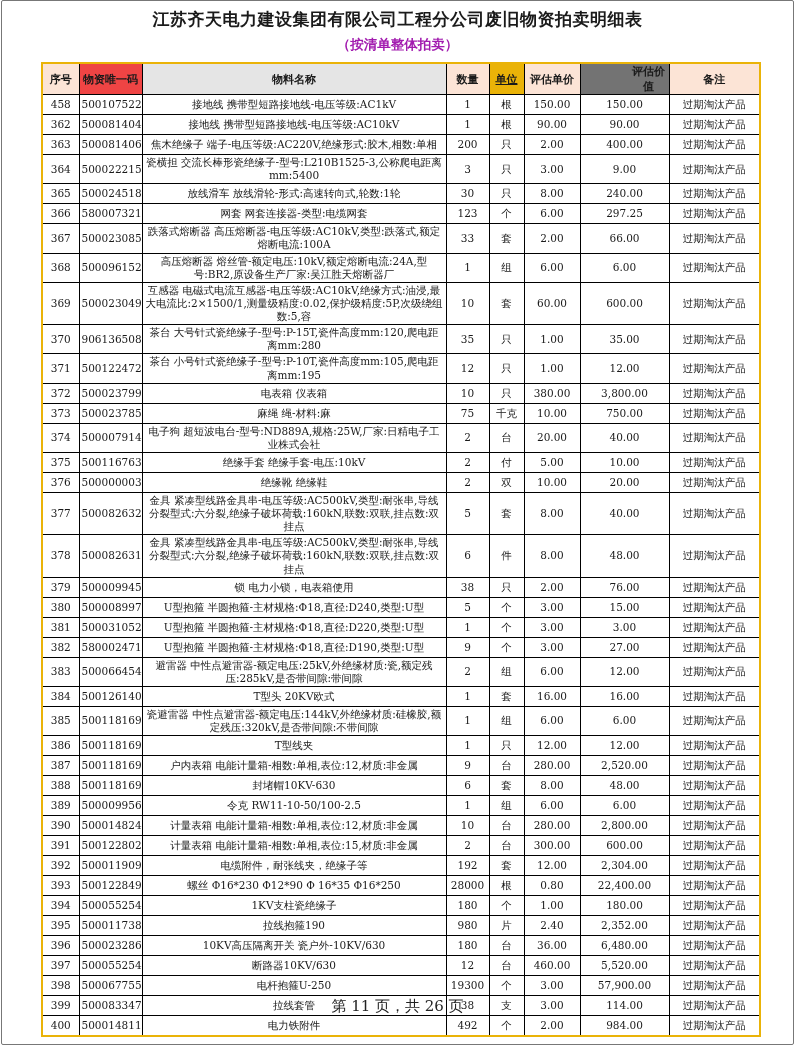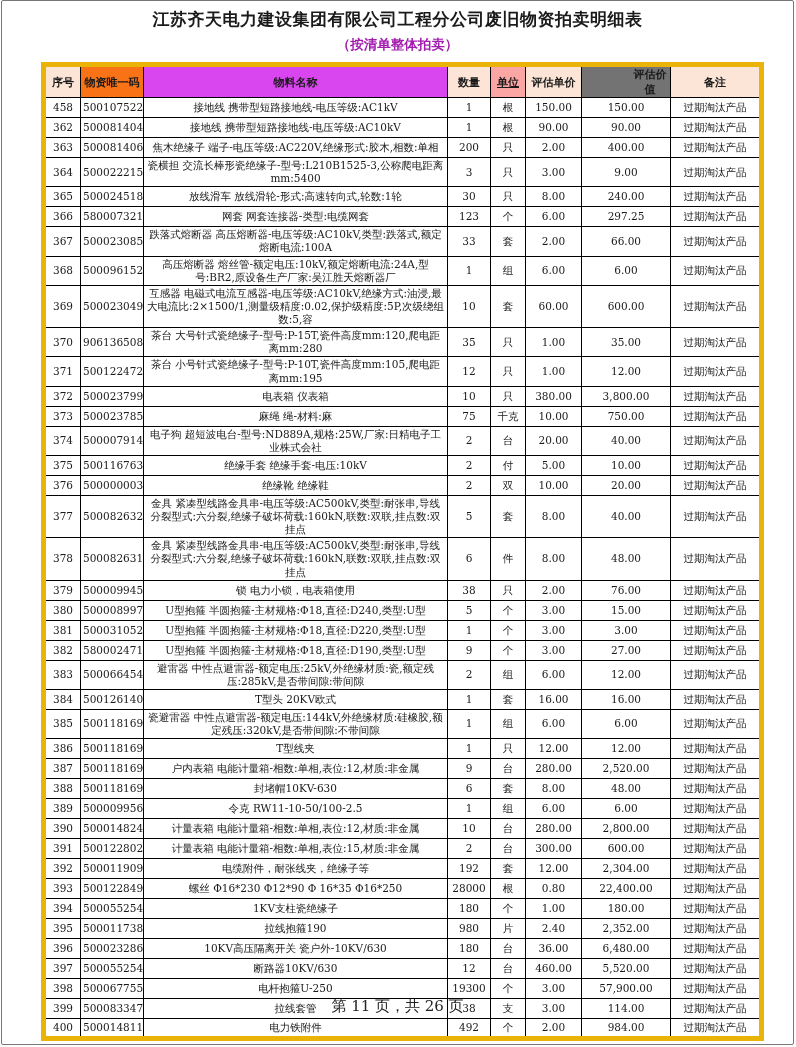--- a/index.html
+++ b/index.html
@@ -31,21 +31,21 @@
     font-size: 13.5px;
     font-weight: bold;
     margin-top: 5px;
     font-family: "DejaVu Sans", "Liberation Sans", sans-serif;
   }
   table.materials {
     border-collapse: collapse;
     table-layout: fixed;
     width: 718px;
     margin: 8px 0 16px 39px;
-    border: 5px solid #eab308;
+    border: 2px solid #eab308;
   }
   table.materials th, table.materials td {
     border: 1px solid #000;
     text-align: center;
     vertical-align: middle;
     overflow: hidden;
   }
   table.materials th {
     height: 29px;
     font-size: 11px;
@@ -90,24 +90,24 @@
         <col class="c2">
         <col class="c3">
       <col class="c4">
         <col class="c5">
         <col class="c6">
         <col class="c7">
     </colgroup>
     <thead>
       <tr id="header-row">
           <th style="background: rgb(252, 228, 214);">序号</th>
-          <th style="background: #f97316;">物资唯一码</th>
-          <th style="background: #d946ef;">物料名称</th>
+          <th style="background: #ef4444;">物资唯一码</th>
+          <th style="background: #e5e5e5;">物料名称</th>
           <th style="background: rgb(252, 228, 214);">数量</th>
-          <th style="background: #fca5a5; text-decoration: underline;">单位</th>
+          <th style="background: #eab308; text-decoration: underline;">单位</th>
           <th style="background: rgb(252, 228, 214);">评估单价</th>
           <th style="background: #737373; padding-left: 48px;">评估价值</th>
           <th style="background: rgb(252, 228, 214);">备注</th>
         </tr>
     </thead>
     <tbody id="table-body">
         <tr>
           <td>458</td>
           <td>500107522</td>
           <td>接地线  携带型短路接地线-电压等级:AC1kV</td>

